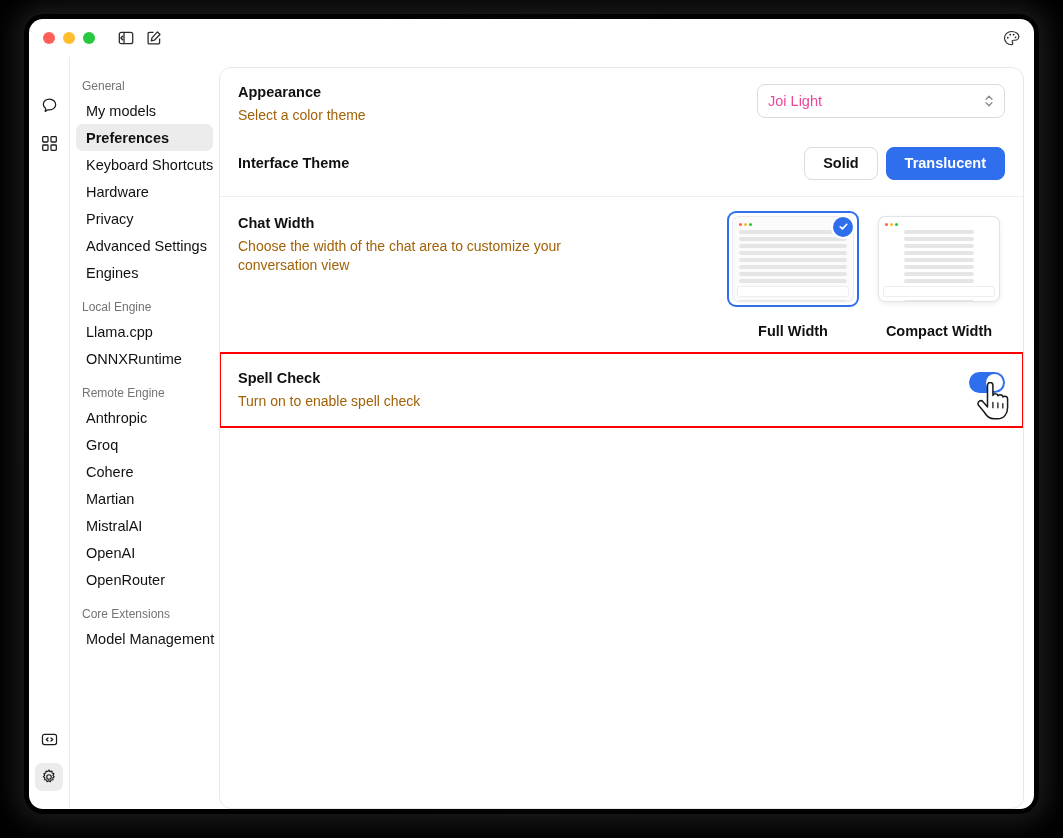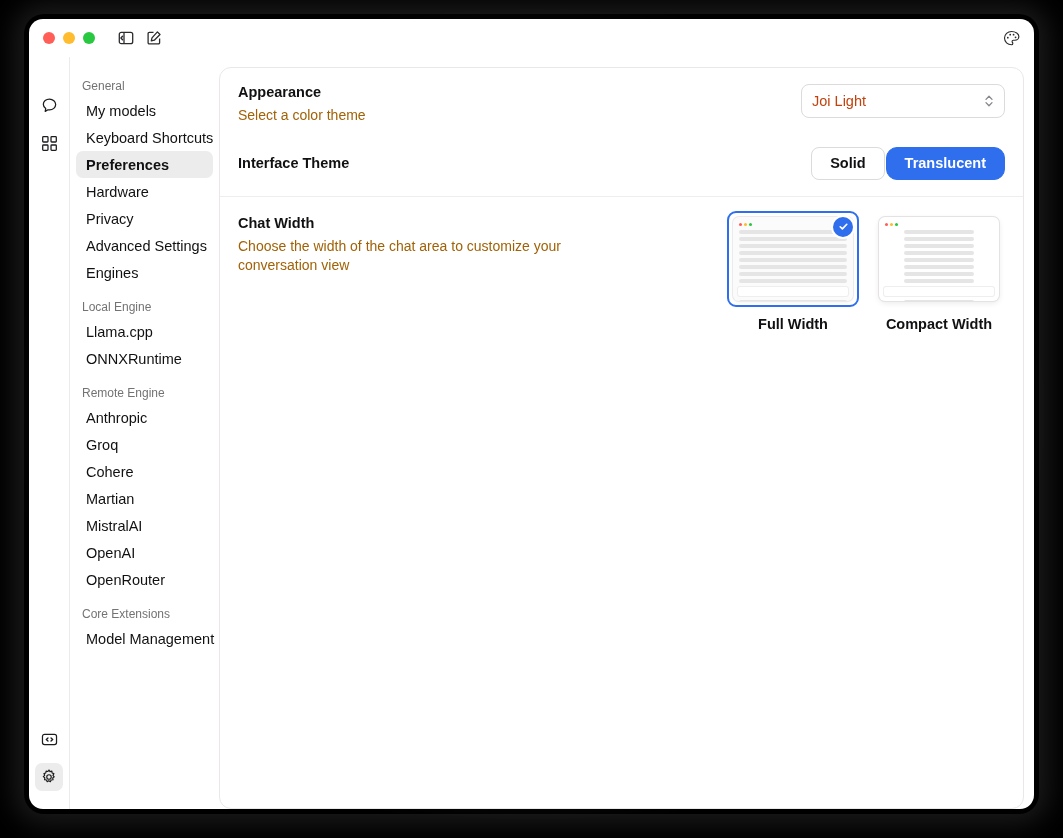--- a/index.html
+++ b/index.html
@@ -101,36 +101,36 @@
     padding: 16px 18px;
   }
   .row + .row { border-top: 1px solid #efeeee; }
   .row .left { flex: 1 1 auto; padding-right: 16px; }
   .row .right { flex: 0 0 auto; display:flex; align-items:center; }
   .r-title { font-size: 14.5px; font-weight: 700; color:#111113; }
   .r-desc { font-size: 14px; color:#a16207; margin-top: 6px; line-height: 1.35; max-width: 360px; }
 
   
   .select {
-    width: 204px; height: 34px;
+    width: 248px; height: 34px;
     border: 1px solid #dcdadb; border-radius: 8px;
     display: flex; align-items: center; padding: 0 10px;
-    font-size: 14.5px; color:#c2410c; background:#fff;
+    font-size: 14.5px; color:#ec4899; background:#fff;
   }
   .select .chev { margin-left:auto; color:#86868b; font-size: 11px; line-height:1; display:flex; flex-direction:column; gap:1px; }
 
   
-  .segbtns { display:flex; gap: 1px; }
+  .segbtns { display:flex; gap: 8px; }
   .segbtn {
     height: 33px; padding: 0 18px; border-radius: 8px;
     display:flex; align-items:center; justify-content:center;
     font-size: 14.5px; font-weight: 700;
     border: 1px solid #dcdadb; background:#fff; color:#111113;
   }
-  .segbtn.on { background: #2f6fed; border-color:#2f6fed; color:#fff;border-radius:11px; }
+  .segbtn.on { background: #2f6fed; border-color:#2f6fed; color:#fff; }
 
   
   .thumbs { display:flex; gap: 14px; }
   .thumb-wrap { width: 132px; display:flex; flex-direction:column; align-items:center; }
   .thumb {
     width: 132px; height: 96px; border-radius: 9px;
     border: 2px solid transparent; background:#fff; position: relative;
     padding: 4px;
   }
   .thumb.sel { border-color:#2f6fed; }
@@ -153,21 +153,21 @@
     height: 11px; border-radius: 3px; background:#fff;
     box-shadow: inset 0 0 0 1px #efeeee;
   }
   .check {
     position:absolute; right: 4px; top: 4px;
     width: 20px; height: 20px; border-radius: 50%;
     background:#2f6fed; color:#fff;
     display:flex; align-items:center; justify-content:center;
     font-size: 12px; box-shadow: 0 0 0 2px #fff;
   }
-  .thumb-label { margin-top: 9px; font-size: 14.5px; color:#111113; font-weight:600; }
+  .thumb-label { margin-top: 16px; font-size: 14.5px; color:#111113; font-weight:600; }
 
   
   .highlight {
     position:absolute; left: 0; right: 0;
     outline: 2px solid #ff0000; outline-offset: -1px;
   }
 
   
   .toggle {
     width: 36px; height: 21px; border-radius: 11px; background:#2f6fed;
@@ -251,22 +251,22 @@
             <circle cx="10" cy="10" r="2.5"></circle>
             <path d="M10 2.2 11.1 4.0 13.2 3.5 13.4 5.6 15.4 6.3 14.4 8.2 15.8 9.8 14.1 11.0 14.5 13.1 12.4 13.3 11.5 15.2 9.8 14.1 8.0 15.2 7.2 13.3 5.1 13.0 5.3 10.9 3.7 9.6 5.2 8.1 4.4 6.2 6.4 5.5 6.8 3.4 8.8 3.9 Z" stroke-linejoin="round"></path>
           </svg>
         </div>
       </div>
 
       <div class="nav">
 
         <div class="nav-group-label first">General</div>
         <div class="nav-item">My models</div>
+        <div class="nav-item active">Preferences</div>
         <div class="nav-item">Keyboard Shortcuts</div>
-        <div class="nav-item active">Preferences</div>
         <div class="nav-item">Hardware</div>
         <div class="nav-item">Privacy</div>
         <div class="nav-item">Advanced Settings</div>
         <div class="nav-item">Engines</div>
 
         <div class="nav-group-label">Local Engine</div>
         <div class="nav-item">Llama.cpp</div>
         <div class="nav-item">ONNXRuntime</div>
 
         <div class="nav-group-label">Remote Engine</div>
@@ -378,18 +378,35 @@
                     <div class="footbar"></div>
                   </div>
                 </div>
                 <div class="thumb-label">Compact Width</div>
               </div>
 
             </div>
           </div>
         </div>
 
+        <div class="row highlight" style="align-items:flex-start;position:relative;">
+          <div class="left">
+            <div class="r-title">Spell Check</div>
+            <div class="r-desc">Turn on to enable spell check</div>
+          </div>
+          <div class="right" style="align-items:flex-start;padding-top:2px;">
+            <div class="toggle">
+              <span class="knob"></span>
+            </div>
+          </div>
+          <div class="cursor" style="right:14px;top:28px;">
+            <svg width="34" height="40" viewBox="0 0 34 40">
+              <path d="M12.5 3.2c0-1.6 1.2-2.8 2.7-2.8s2.7 1.2 2.7 2.8v10.2c.5-1 1.4-1.6 2.5-1.6 1.3 0 2.3.8 2.6 2 .5-.7 1.3-1.1 2.2-1.1 1.4 0 2.5 1 2.7 2.3.5-.5 1.2-.8 2-.8 1.5 0 2.7 1.2 2.7 2.8v8.4c0 6-3.6 11.4-9.7 11.4h-3.9c-4.6 0-7.2-2.4-9.5-6.3L3.4 23c-.8-1.3-.4-3 .9-3.8 1.2-.8 2.8-.5 3.7.6l4.5 5.2V3.2Z" fill="#ffffff" stroke="#1a1a1a" stroke-width="1.5" stroke-linejoin="round"></path>
+              <path d="M17.9 20.5v5.2M22.9 20.8v5M27.8 21.6v4.3" stroke="#1a1a1a" stroke-width="1.3" stroke-linecap="round"></path>
+            </svg>
+          </div>
+        </div>
 
       </div>
     </div>
 
   </div>
 </div>
 
 </body></html>

